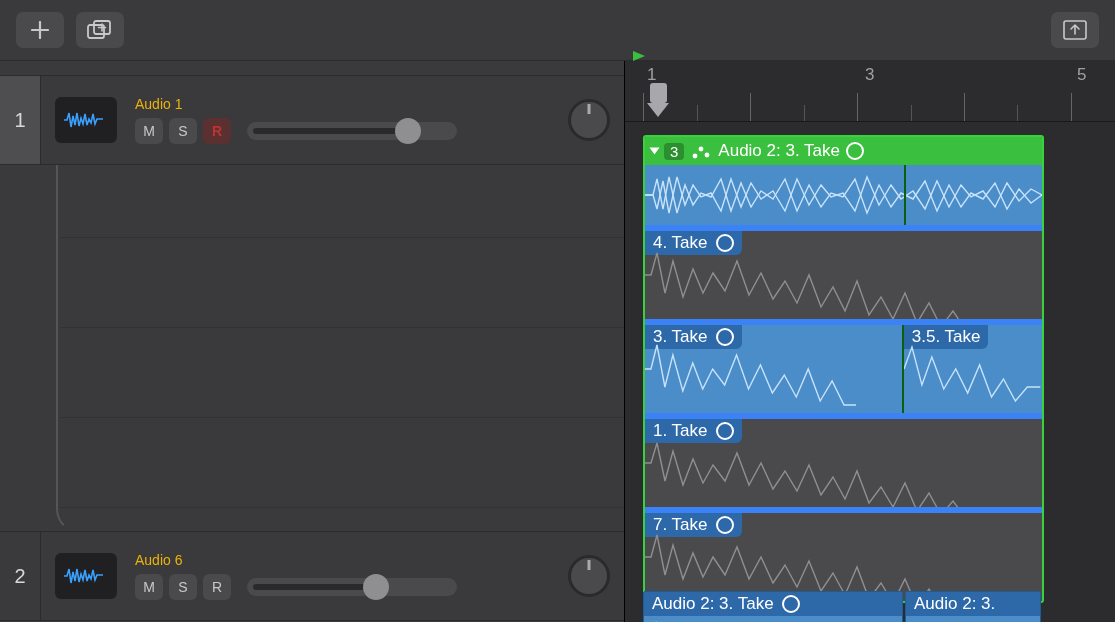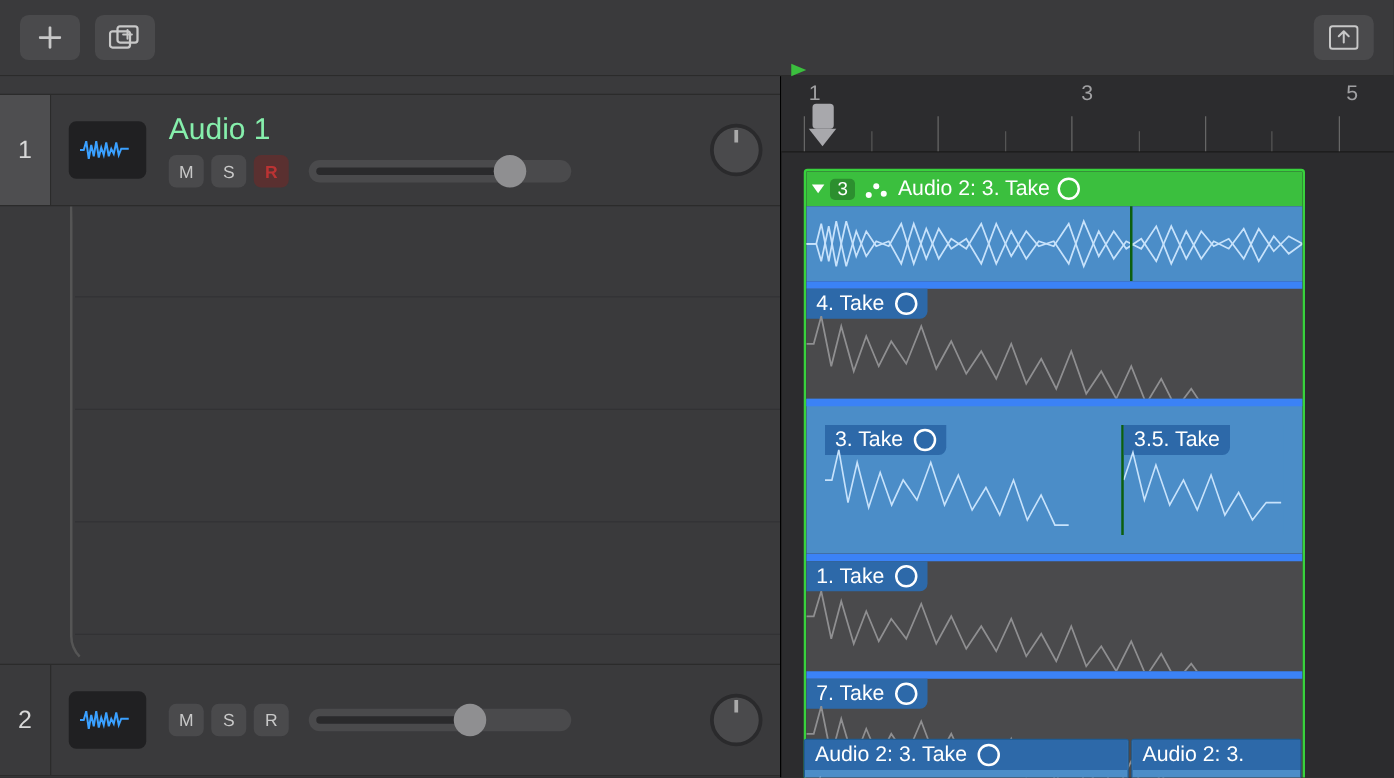--- a/index.html
+++ b/index.html
@@ -16,21 +16,21 @@
   .side{width:624px;background:#3a3a3c;position:relative}
   .arrange{flex:1;background:#2c2c2e;position:relative;border-left:1px solid #000}
 
   
   .track{display:flex;align-items:center;height:88px;border-top:1px solid #2b2b2b;border-bottom:1px solid #2b2b2b}
   .track .num{width:40px;text-align:center;font-size:20px;color:#d8d8d8}
   .track.sel .numbox{background:#4e4e50}
   .numbox{width:40px;height:100%;display:flex;align-items:center;justify-content:center;border-right:1px solid #2b2b2b}
   .chip{width:62px;height:46px;border-radius:6px;background:#202022;margin:0 18px 0 14px;display:flex;align-items:center;justify-content:center}
   .tinfo{flex:1}
-  .tname{font-size:24px;color:#86efac;margin-bottom:6px}
+  .tname{font-size:14px;color:#eab308;margin-bottom:6px}
   .tctrls{display:flex;align-items:center;gap:6px}
   .sq{width:28px;height:26px;border-radius:6px;background:#4a4a4c;display:flex;align-items:center;justify-content:center;font-size:14px;color:#c8c8c8;cursor:pointer}
   .sq.rec{background:#5a3030;color:#b33;font-weight:700}
   .vol{width:210px;height:18px;border-radius:9px;background:#4a4a4c;position:relative;margin-left:10px}
   .vol-fill{height:6px;border-radius:3px;background:#2a2a2c;position:absolute;top:6px;left:6px}
   .vol-knob{width:26px;height:26px;border-radius:50%;background:#8f8f91;position:absolute;top:-4px}
   .pan{width:36px;height:36px;border-radius:50%;border:3px solid #2a2a2c;margin:0 14px 0 12px;position:relative;background:#4a4a4c}
   .pan:after{content:"";position:absolute;width:3px;height:10px;background:#aaa;left:50%;top:2px;transform:translateX(-50%)}
 
   
@@ -54,21 +54,21 @@
   .folder-head{height:28px;background:#3bbf3e;display:flex;align-items:center;gap:6px;padding:0 6px;color:#fff;font-size:17px}
   .folder-head .tri{width:0;height:0;border-left:7px solid #fff;border-top:5px solid transparent;border-bottom:5px solid transparent;transform:rotate(90deg)}
   .folder-head .badge{background:#2c8f2f;border-radius:4px;padding:0 6px;font-size:15px}
   .circ{width:14px;height:14px;border:2px solid currentColor;border-radius:50%;display:inline-block}
 
   .region{height:60px;background:#4b8dc8;position:relative;display:flex;align-items:center}
   .region.muted{background:#4a4a4c}
   .region+.region{border-top:6px solid #3b82f6}
   .r-label{position:absolute;top:0;left:0;background:#2d69a9;color:#fff;font-size:17px;padding:2px 8px;border-bottom-right-radius:6px;display:flex;align-items:center;gap:8px}
   .region.muted .r-label{background:#2d69a9}
-  .region.split{padding:15px;display:flex}
+  .region.split{padding:0;display:flex}
   .region.split .half{position:relative;height:100%}
   .region.split .half:nth-child(2){border-left:2px solid #0c5f0f;background:#4b8dc8}
 
   
   .t2wrap{position:absolute;left:18px;top:518px;display:flex;gap:2px}
   .t2wrap .reg{height:86px;background:#4b8dc8;position:relative;border:1px solid #1e5c94;border-radius:2px}
   .t2wrap .lbl{background:#2d69a9;color:#fff;font-size:17px;padding:2px 8px;position:absolute;top:0;left:0;right:0;display:flex;align-items:center;gap:8px}
 
   
   svg.w{position:absolute;inset:0;width:100%;height:100%}
@@ -141,20 +141,21 @@
       <div class="track">
         <div class="numbox">
             <span class="num">2</span>
           </div>
         <div class="chip">
           <svg width="46" height="24" viewBox="0 0 46 24">
               <path d="M1 12h3l2-7 2 14 2-11 2 9 2-12 2 13 2-8 2 6 2-10 2 11 2-6 2 4 2-9 2 10 2-5h6" fill="none" stroke="#3aa0ff" stroke-width="1.6"></path>
             </svg>
         </div>
         <div class="tinfo">
+          <div class="tname">Audio 6</div>
           <div class="tctrls">
             <div class="sq">M</div>
             <div class="sq">S</div>
             <div class="sq">R</div>
             <div class="vol">
               <div class="vol-fill" style="width:118px"></div>
               <div class="vol-knob" style="left:116px"></div>
             </div>
           </div>
         </div>

